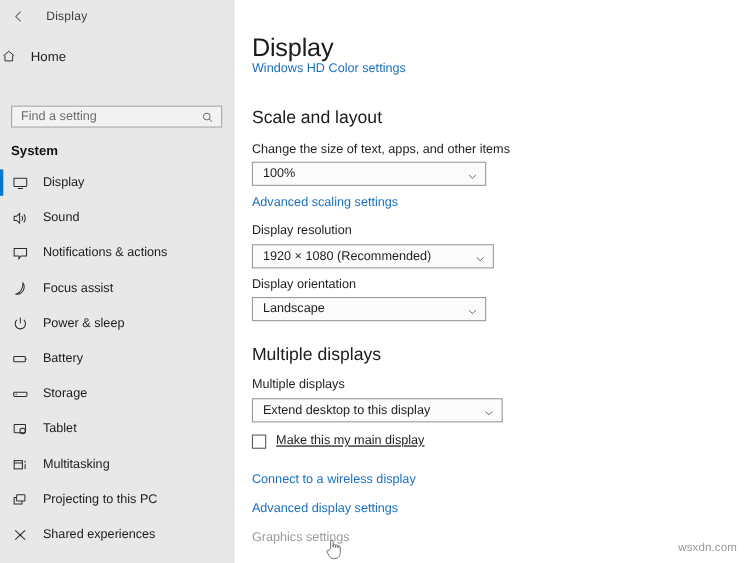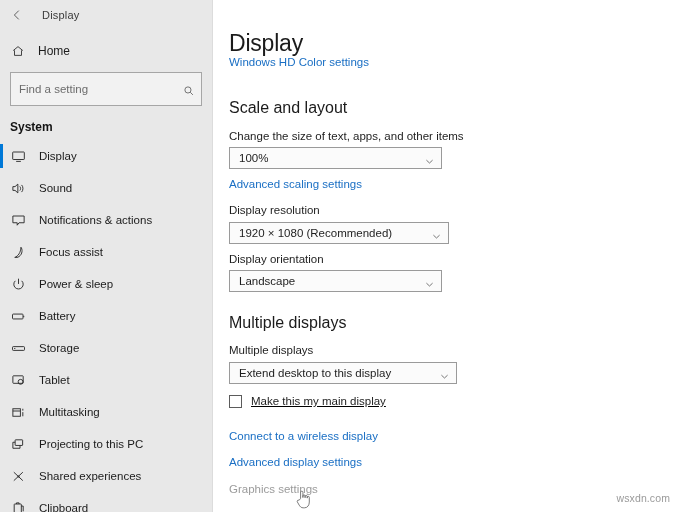--- a/index.html
+++ b/index.html
@@ -31,33 +31,33 @@
     display: flex; align-items: center; justify-content: center;
     color: #5d5d5d;
     font-size: 13px; line-height: 1;
   }
   .titlebar-text {
     font-size: 11px; color: #3b3b3b; letter-spacing: .2px;
   }
   .home-row {
     height: 26px;
     display: flex; align-items: center;
-    padding-left: 10px; gap: 12px;
+    gap: 12px;
     margin-top: 8px;
   }
   .home-row .ic { width: 16px; height: 16px; display:flex; align-items:center; justify-content:center; color:#2b2b2b; }
   .home-label { font-size: 12px; color: #1c1c1c; }
 
   .search-wrap { padding: 8px 10px 0 10px; }
   .search-box {
     position: relative;
-    height: 34px;
+    height: 20px;
     background: #f2f2f2;
     border: 1px solid #a6a6a6;
-    display: flex; align-items: center;
+    display: flex; align-items: center; margin-top: 24px;
   }
   .search-box input {
     flex: 1; height: 100%;
     border: 0; outline: none; background: transparent;
     font-family: "Liberation Sans", sans-serif;
     font-size: 11.5px; color: #343434;
     padding: 0 22px 0 8px;
   }
   .search-box input::placeholder { color: #6d6d6d; }
   .search-ic {

